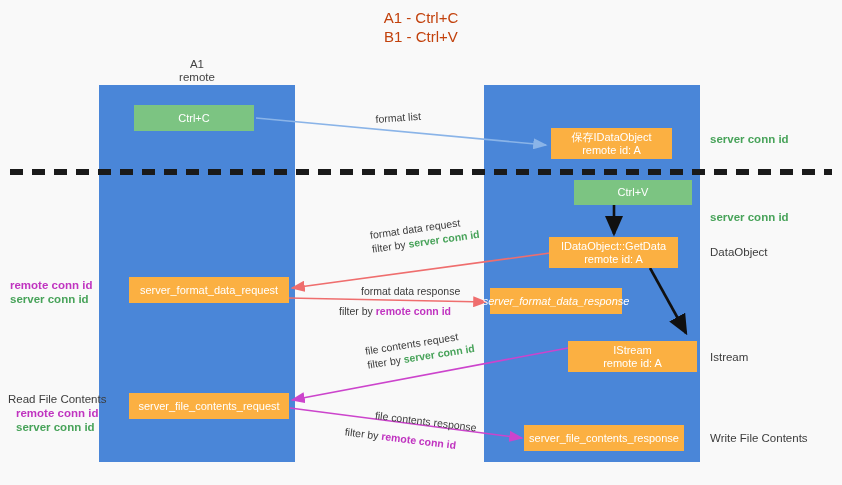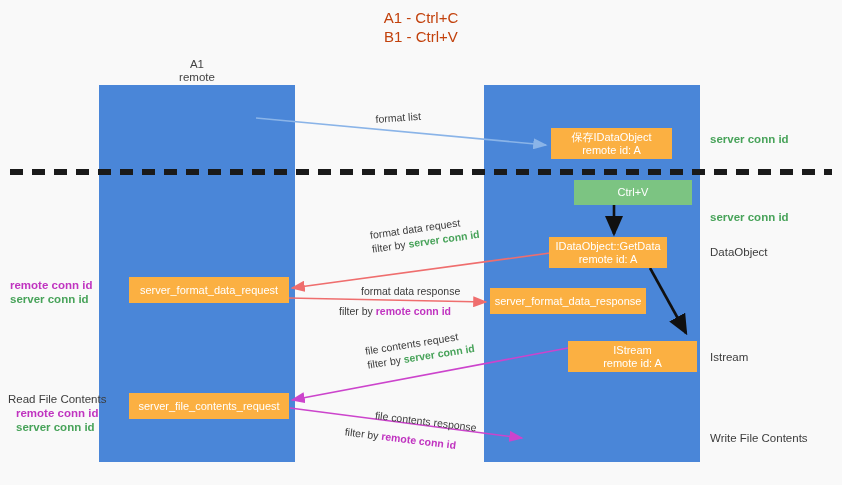--- a/index.html
+++ b/index.html
@@ -100,52 +100,58 @@
 
     <line x1="550" y1="253" x2="292" y2="288" stroke="#ef6e6e" stroke-width="1.6" marker-end="url(#ah-red)"></line>
 
     <line x1="288" y1="298" x2="486" y2="302" stroke="#ef6e6e" stroke-width="1.6" marker-end="url(#ah-red)"></line>
 
     <line x1="568" y1="348" x2="292" y2="400" stroke="#cc44cc" stroke-width="1.6" marker-end="url(#ah-mag)"></line>
 
     <line x1="290" y1="408" x2="522" y2="438" stroke="#cc44cc" stroke-width="1.6" marker-end="url(#ah-mag)"></line>
   </svg>
 
+  <div class="node green" style="left:134px; top:105px; width:120px; height:26px;">
+    <span>Ctrl+C</span>
+  </div>
 
   <div class="node orange" style="left:129px; top:393px; width:160px; height:26px;">
     <span>server_file_contents_request</span>
   </div>
 
   <div class="node orange" style="left:129px; top:277px; width:160px; height:26px;">
     <span>server_format_data_request</span>
   </div>
 
   <div class="node orange" style="left:551px; top:128px; width:121px; height:31px;">
     <span>保存IDataObject</span>
     <span>remote id: A</span>
   </div>
 
   <div class="node green" style="left:574px; top:180px; width:118px; height:25px;">
     <span>Ctrl+V</span>
   </div>
 
-  <div class="node orange" style="left:549px; top:237px; width:118px; height:31px;">
+  <div class="node orange" style="left:549px; top:237px; width:129px; height:31px;">
     <span>IDataObject::GetData</span>
     <span>remote id: A</span>
   </div>
 
-  <div class="node orange" style="left:490px; top:288px; width:156px; height:26px;">
+  <div class="node orange" style="left:490px; top:288px; width:132px; height:26px;font-style:italic;">
     <span>server_format_data_response</span>
   </div>
 
   <div class="node orange" style="left:568px; top:341px; width:129px; height:31px;">
     <span>IStream</span>
     <span>remote id: A</span>
   </div>
 
+  <div class="node orange" style="left:524px; top:425px; width:160px; height:26px;">
+    <span>server_file_contents_response</span>
+  </div>
 
   <div class="dashline"></div>
 
   <div class="edge-label rot" style="left:375px; top:112px; transform: rotate(-4deg);">
     <span>format list</span>
   </div>
 
   <div class="edge-label rot" style="left:369px; top:228px; transform: rotate(-8deg);">
     <div><span>format data request</span></div>
     <div>

